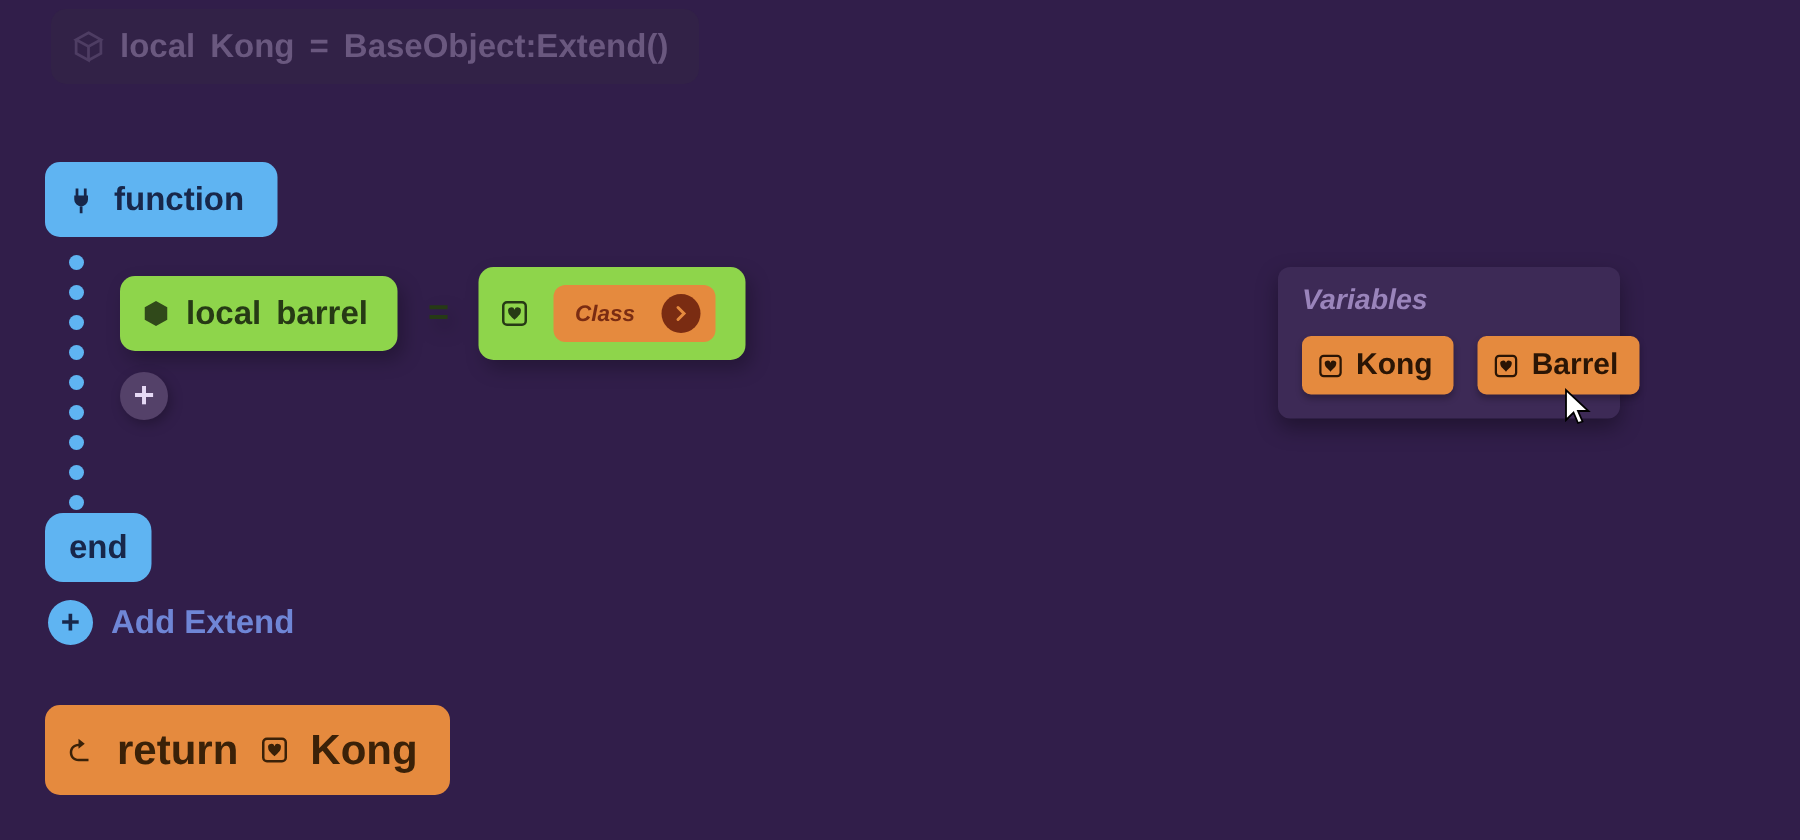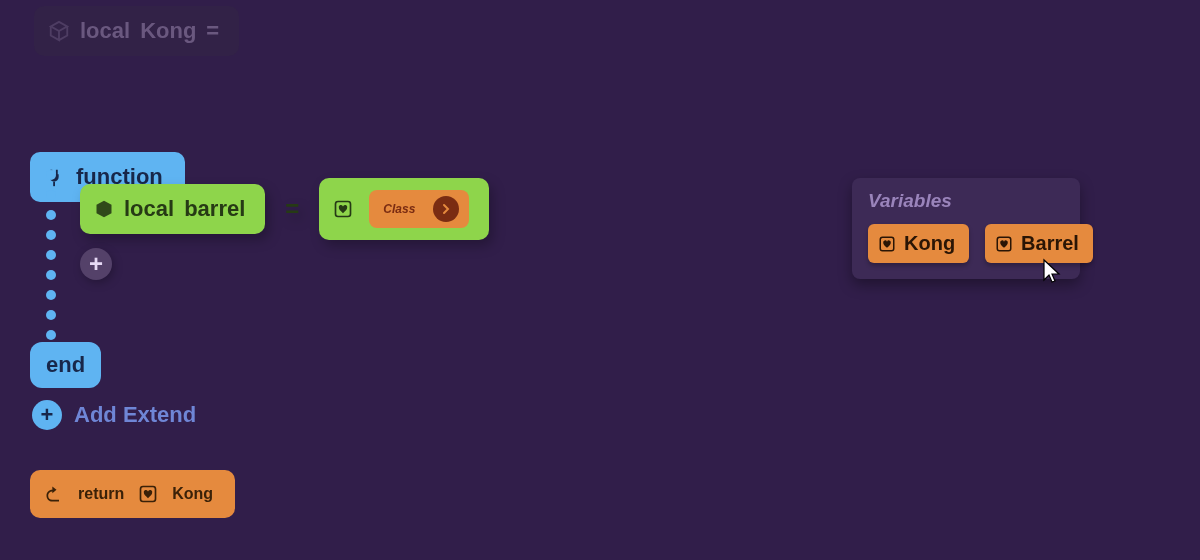--- a/index.html
+++ b/index.html
@@ -15,21 +15,21 @@
     color:#6a587f; font-weight:600; font-size:22px;
   }
   .top-block .cube { width:22px; height:22px; opacity:.5; }
 
   
   .func-header {
     position:absolute; left:30px; top:108px;
     background:#5fb4f2; border-radius:10px;
     padding:12px 22px 12px 14px;
     display:flex; align-items:center; gap:10px;
-    color:#18274a; font-size:22px; font-weight:700;margin-top:44px;
+    color:#18274a; font-size:22px; font-weight:700;
   }
   .func-header .plug { width:22px; height:22px; }
 
   
   .dots {
     position:absolute; left:46px; top:160px; height:180px; width:2px;
   }
   .dot { width:10px; height:10px; border-radius:50%; background:#5fb4f2; margin:10px auto; }
 
   
@@ -42,21 +42,21 @@
     background:#8ed54b; border-radius:10px;
     padding:12px 20px 12px 14px;
     display:flex; align-items:center; gap:10px;
     color:#263a15; font-size:22px; font-weight:700;
   }
   .eq { color:#263a15; font-size:24px; font-weight:700; }
   .class-slot {
     display:inline-flex; align-items:center; gap:18px;
     background:#e58a3e; border-radius:8px;
     padding:6px 10px 6px 14px; margin-left:6px;
-    color:#7a2c12; font-style:italic; font-weight:700; font-size:12px;
+    color:#7a2c12; font-style:italic; font-weight:700; font-size:15px;
   }
   .chev-circle {
     width:26px; height:26px; border-radius:50%;
     background:#7a2c12; display:flex; align-items:center; justify-content:center;
   }
 
   
   .plus-circle {
     position:absolute; left:80px; top:248px;
     width:32px; height:32px; border-radius:50%;
@@ -85,21 +85,21 @@
     display:flex; align-items:center; justify-content:center;
     font-size:22px; font-weight:900;
   }
 
   
   .return-block {
     position:absolute; left:30px; top:470px;
     background:#e58a3e; border-radius:10px;
     padding:14px 22px 14px 14px;
     display:flex; align-items:center; gap:14px;
-    color:#3a2108; font-size:16px; font-weight:700;
+    color:#3a2108; font-size:28px; font-weight:700;
   }
 
   
   .vars-popup {
     position:absolute; left:852px; top:178px;
     width:228px; background:#3d2a56; border-radius:8px;
     padding:12px 14px 16px 16px;
     box-shadow:0 6px 14px rgba(0,0,0,0.35);
   }
   .vars-popup .title {
@@ -131,20 +131,21 @@
 
   <div class="top-block">
     <svg class="cube" viewBox="0 0 24 24" fill="none" stroke="#6a587f" stroke-width="2">
       <path d="M12 2 L21 7 L12 12 L3 7 Z"></path>
         <path d="M3 7 V17 L12 22 V12"></path>
         <path d="M21 7 V17 L12 22"></path>
     </svg>
     <span>local</span>
     <span>Kong</span>
     <span>=</span>
+    <span>BaseObject:Extend()</span>
   </div>
 
   <div class="func-header">
     <svg class="plug" viewBox="0 0 24 24" fill="#18274a">
       <path d="M7 9 V4 h2 v5 h4 V4 h2 v5 h1 v3 a5 5 0 0 1 -5 5 h0 a5 5 0 0 1 -5 -5 V9 Z"></path>
         <rect x="10" y="17" width="2" height="5"></rect>
     </svg>
     <span>function</span>
   </div>
 

